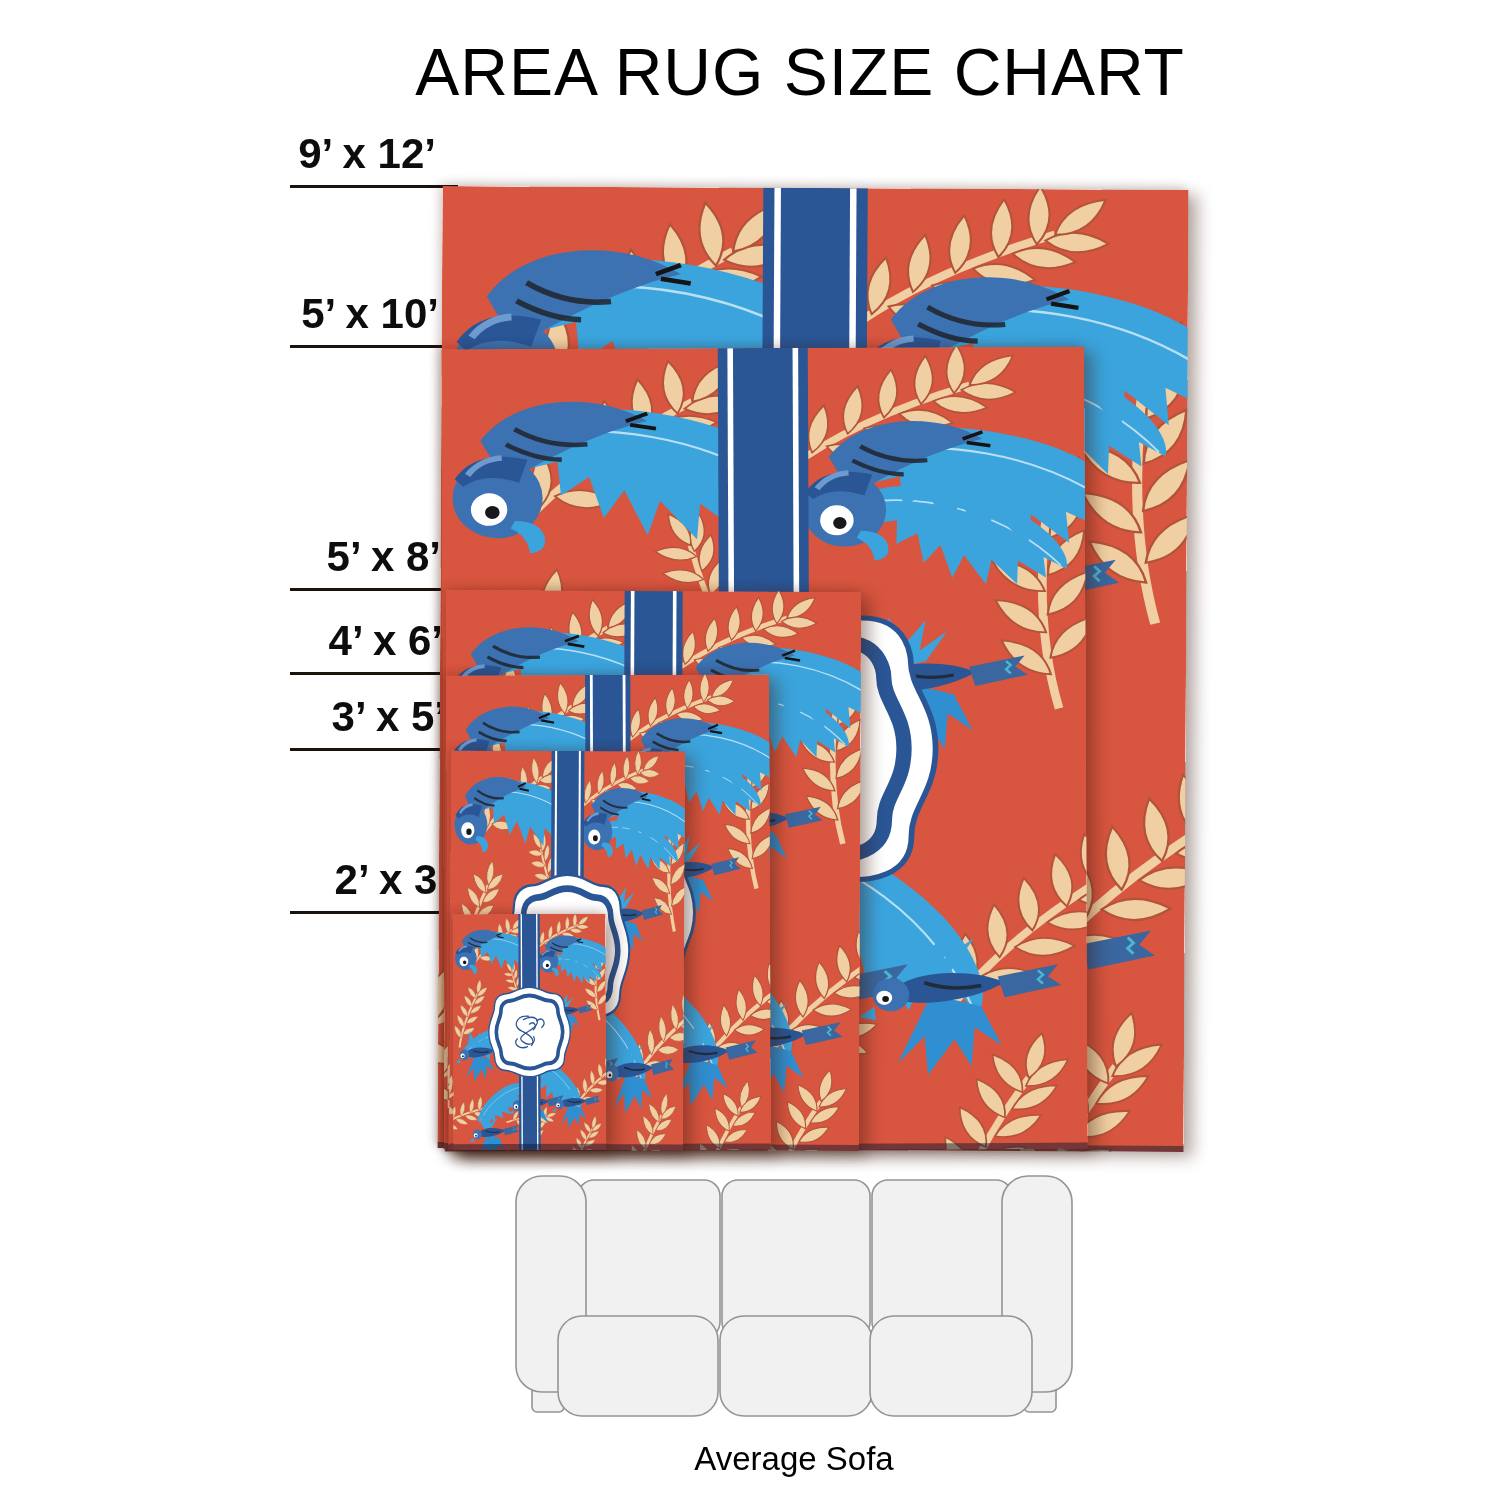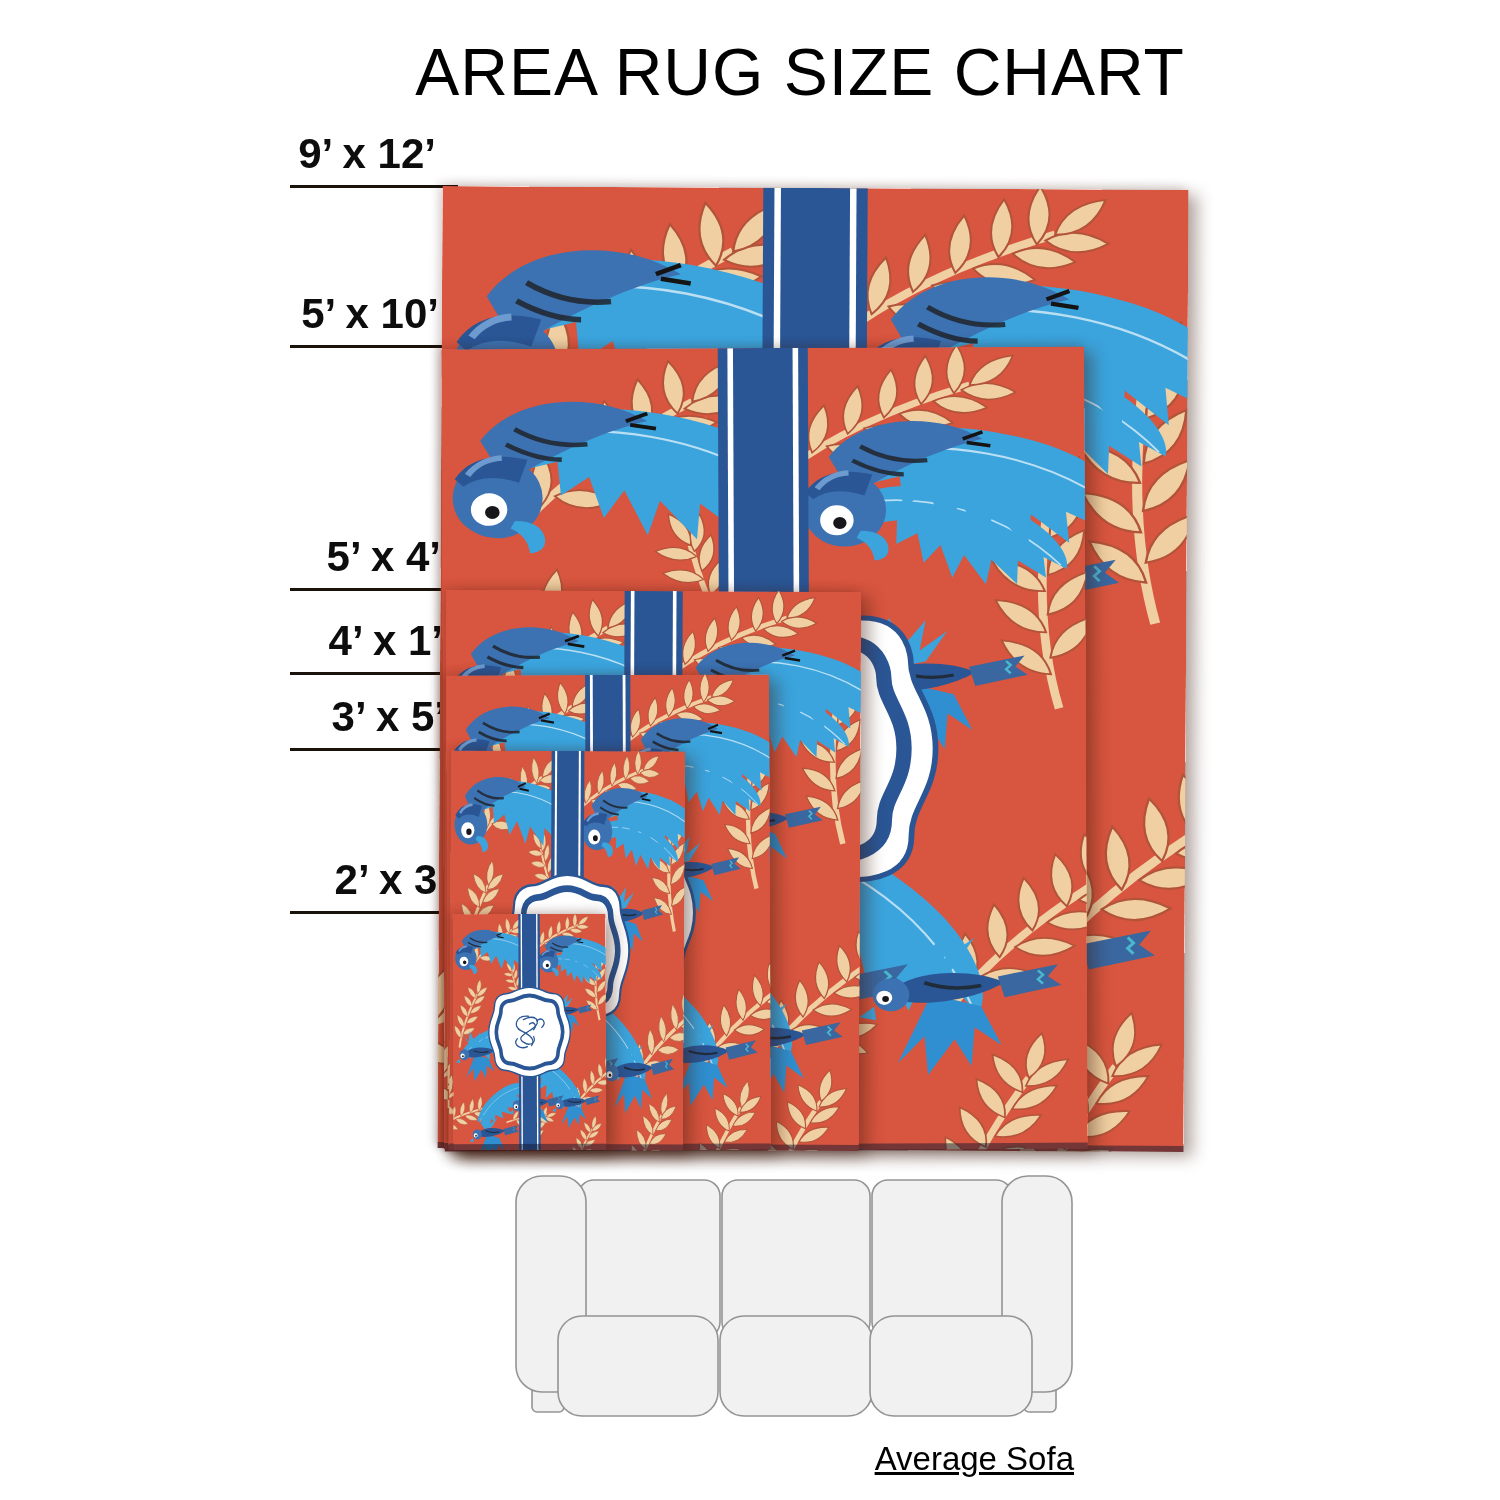--- a/index.html
+++ b/index.html
@@ -15,22 +15,22 @@
     position:absolute;font-size:42px;color:#0d0d0d;white-space:nowrap;line-height:48px;font-weight:bold;
   }
   .size-line{position:absolute;height:3px;background:var(--label-line);z-index:1;}
   .rug{
     position:absolute;z-index:10;
     box-shadow:9px 5px 16px rgba(60,25,12,.38),-4px -3px 10px rgba(60,25,12,.16);
   }
   .rug svg.art{position:absolute;left:0;top:0;width:100%;height:100%;display:block;}
   .rug .edge{position:absolute;left:0;right:0;bottom:0;height:6px;background:rgba(16,24,48,.5);}
   .sofa-svg{position:absolute;left:514px;top:1168px;width:560px;height:250px;}
-  .sofa-label{position:absolute;left:514px;top:1440px;width:560px;text-align:right;
-    font-size:33px;color:#000;text-decoration:underline;}
+  .sofa-label{position:absolute;left:514px;top:1440px;width:560px;text-align:center;
+    font-size:33px;color:#000;}
   
   .fRed{fill:var(--rug-red);}
   .fBlue{fill:var(--leaf-blue);}
   .fBlueDeep{fill:var(--leaf-blue-deep);}
   .fBird{fill:var(--bird-blue);}
   .fNavy{fill:var(--ribbon-navy);}
   .fCream{fill:var(--leaf-cream);stroke:var(--outline-rust);stroke-width:.8;}
   .fWhite{fill:#ffffff;}
   .stemCream{stroke:var(--leaf-cream);stroke-width:3.4;fill:none;}
   .midrib{stroke:rgba(255,255,255,.65);stroke-width:1.6;fill:none;}
@@ -161,29 +161,29 @@
       </div>
       <div class="size-line" style="left: 290px; top: 345px; width: 171px;"></div>
       <div class="size-label" style="right: 1061px; top: 290px;">5’ x 10’</div>
       <div class="rug" style="left: 443px; top: 348px; width: 643px; height: 802px; z-index: 11; transform: rotate(-0.25deg);">
         <svg class="art" viewBox="0 0 300 420" preserveAspectRatio="none">
           <use href="#rug-art"></use>
         </svg>
         <div class="edge"></div>
       </div>
       <div class="size-line" style="left: 290px; top: 588px; width: 173px;"></div>
-      <div class="size-label" style="right: 1059px; top: 533px;">5’ x 4’</div>
+      <div class="size-label" style="right: 1059px; top: 533px;">5’ x 8’</div>
       <div class="rug" style="left: 445px; top: 591px; width: 415px; height: 559px; z-index: 12; transform: rotate(0.25deg);">
         <svg class="art" viewBox="0 0 300 420" preserveAspectRatio="none">
           <use href="#rug-art"></use>
         </svg>
         <div class="edge"></div>
       </div>
       <div class="size-line" style="left: 290px; top: 672px; width: 175px;"></div>
-      <div class="size-label" style="right: 1057px; top: 617px;">4’ x 1’</div>
+      <div class="size-label" style="right: 1057px; top: 617px;">4’ x 6’</div>
       <div class="rug" style="left: 447px; top: 675px; width: 323px; height: 475px; z-index: 13; transform: rotate(-0.2deg);">
         <svg class="art" viewBox="0 0 300 420" preserveAspectRatio="none">
           <use href="#rug-art"></use>
         </svg>
         <div class="edge"></div>
       </div>
       <div class="size-line" style="left: 290px; top: 748px; width: 178px;"></div>
       <div class="size-label" style="right: 1054px; top: 693px;">3’ x 5’</div>
       <div class="rug" style="left: 450px; top: 751px; width: 234px; height: 399px; z-index: 14; transform: rotate(0.3deg);">
         <svg class="art" viewBox="0 0 300 420" preserveAspectRatio="none">

